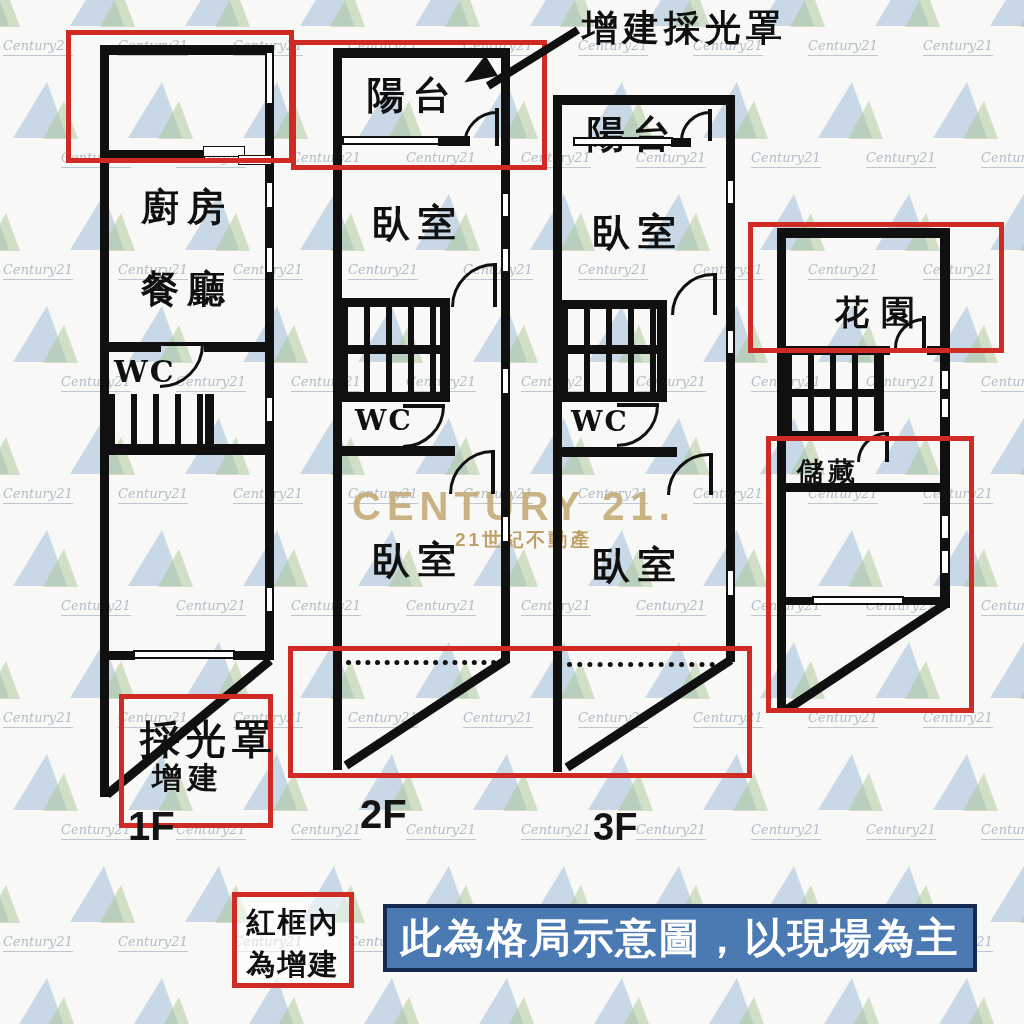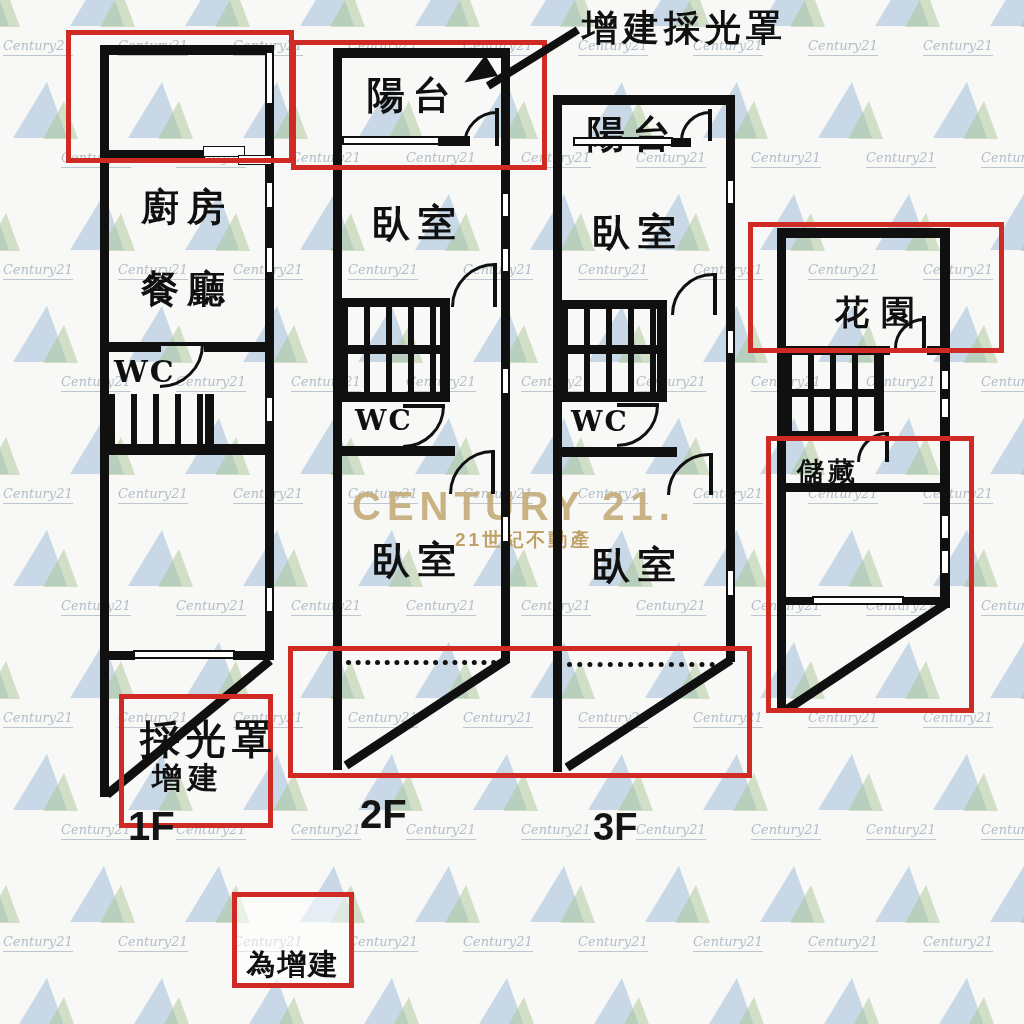--- a/index.html
+++ b/index.html
@@ -644,17 +644,22 @@
 
   <div class="rlabel" style="left:582px;top:4px;font-size:36px;letter-spacing:5px;">增建採光罩</div>
   <div class="w" style="left:488px;top:82px;width:106px;height:8px;transform:rotate(-32deg);transform-origin:left center;"></div>
   <div class="abs" style="left:462px;top:62px;width:0;height:0;border-top:12px solid transparent;border-bottom:12px solid transparent;border-right:32px solid #101010;transform:rotate(-32deg);"></div>
 
   <div class="flabel" style="left:128px;top:804px;">1F</div>
   <div class="flabel" style="left:360px;top:792px;">2F</div>
   <div class="flabel" style="left:593px;top:806px;font-size:38px;">3F</div>
 
   <div class="rb" style="left:232px;top:892px;width:122px;height:96px;background:rgba(255,255,255,.55);">
+    <div class="rlabel" style="left:0;top:6px;width:112px;text-align:center;font-size:29px;letter-spacing:2px;">紅框內</div>
     <div class="rlabel" style="left:0;top:48px;width:112px;text-align:center;font-size:29px;letter-spacing:2px;">為增建</div>
   </div>
 
+  <div class="abs" style="left:383px;top:904px;width:594px;height:68px;background:#4b7ab3;border:4px solid #16294e;box-sizing:border-box;
+              display:flex;align-items:center;justify-content:center;">
+    <span style="color:#fff;font-size:41px;font-weight:bold;letter-spacing:2px;white-space:nowrap;font-family:'DejaVu Serif',serif;">此為格局示意圖，以現場為主</span>
+  </div>
 
 </div>
 
 </body></html>

